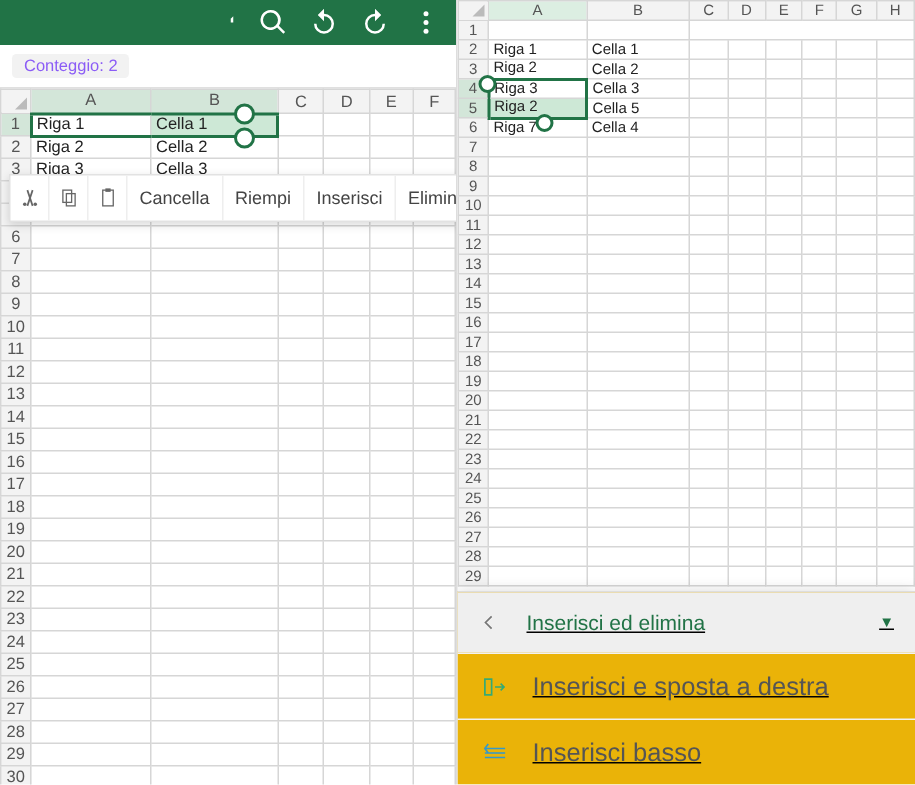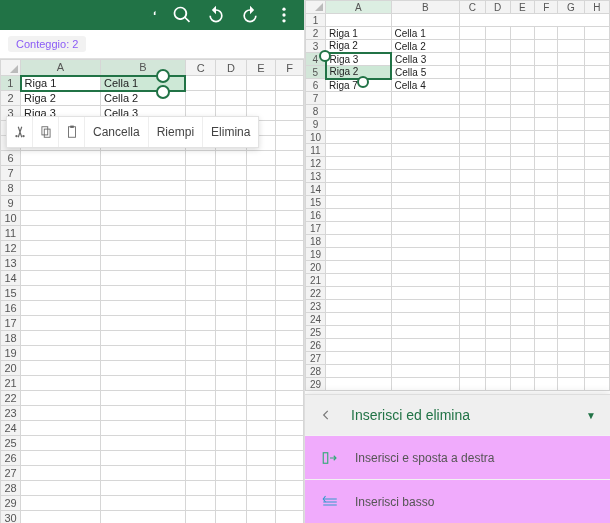--- a/index.html
+++ b/index.html
@@ -40,25 +40,25 @@
   .ctxbar .ci { width:26px; display:flex; align-items:center; justify-content:center; border-right:1px solid #eee; height:100%; }
   .ctxbar .ci svg{width:14px;height:14px;fill:#666;}
   .ctxbar .ctxt { padding:0 8px; border-right:1px solid #eee; height:100%; display:flex; align-items:center;}
   .ctxbar .ctxt:last-child{border-right:none;}
 
   
   .right .grid td,.right .grid th{height:13px;font-size:10px;}
   .right .rhandle{position:absolute;width:12px;height:12px;border:2px solid #217346;background:#fff;border-radius:50%;z-index:5;}
 
   
-  .panel { position:absolute; left:0; right:0; bottom:0; background:#f0abfc; border-top:1px solid #ddd; box-shadow:0 -2px 8px rgba(0,0,0,0.1); z-index:20;}
+  .panel { position:absolute; left:0; right:0; bottom:0; background:#eab308; border-top:1px solid #ddd; box-shadow:0 -2px 8px rgba(0,0,0,0.1); z-index:20;text-decoration:underline;}
   .panel-hdr { background:#efefef; height:40px; display:flex; align-items:center; padding:0 14px; font-size:14px; color:#217346; gap:18px;}
   .panel-hdr .chev{width:14px;height:14px; stroke:#777; fill:none; stroke-width:2;}
   .panel-hdr .caret{ margin-left:auto; color:#217346; font-size:10px;}
-  .panel-item { height:44px; display:flex; align-items:center; padding:0 16px; gap:16px; font-size:12px; color:#555; border-top:1px solid #f2f2f2;}
+  .panel-item { height:44px; display:flex; align-items:center; padding:0 16px; gap:16px; font-size:17px; color:#555; border-top:1px solid #f2f2f2;}
   .panel-item svg{width:18px;height:18px;}
 </style>
 </head>
 <body>
 
 <div class="pane left">
   <div class="topbar">
     <span class="spacer"></span>
     <svg class="ticon" viewBox="0 0 24 24">
         <path d="M3 17l6-6 4 4 8-8v5h-2V9l-6 6-4-4-6 6z"></path>
@@ -387,20 +387,21 @@
         </svg>
       </div>
     <div class="ci">
         <svg viewBox="0 0 24 24">
           <rect x="6" y="3" width="12" height="18" fill="none" stroke="#666" stroke-width="1.5"></rect>
           <rect x="9" y="1" width="6" height="4" fill="#666"></rect>
         </svg>
       </div>
     <div class="ctxt">Cancella</div>
     <div class="ctxt">Riempi</div>
+    <div class="ctxt">Inserisci</div>
     <div class="ctxt">Elimina</div>
   </div>
 </div>
 
 <div class="pane right">
   <div class="grid" style="position:relative;">
     <table>
       <tbody>
           <tr>
         <th class="corner"></th>

